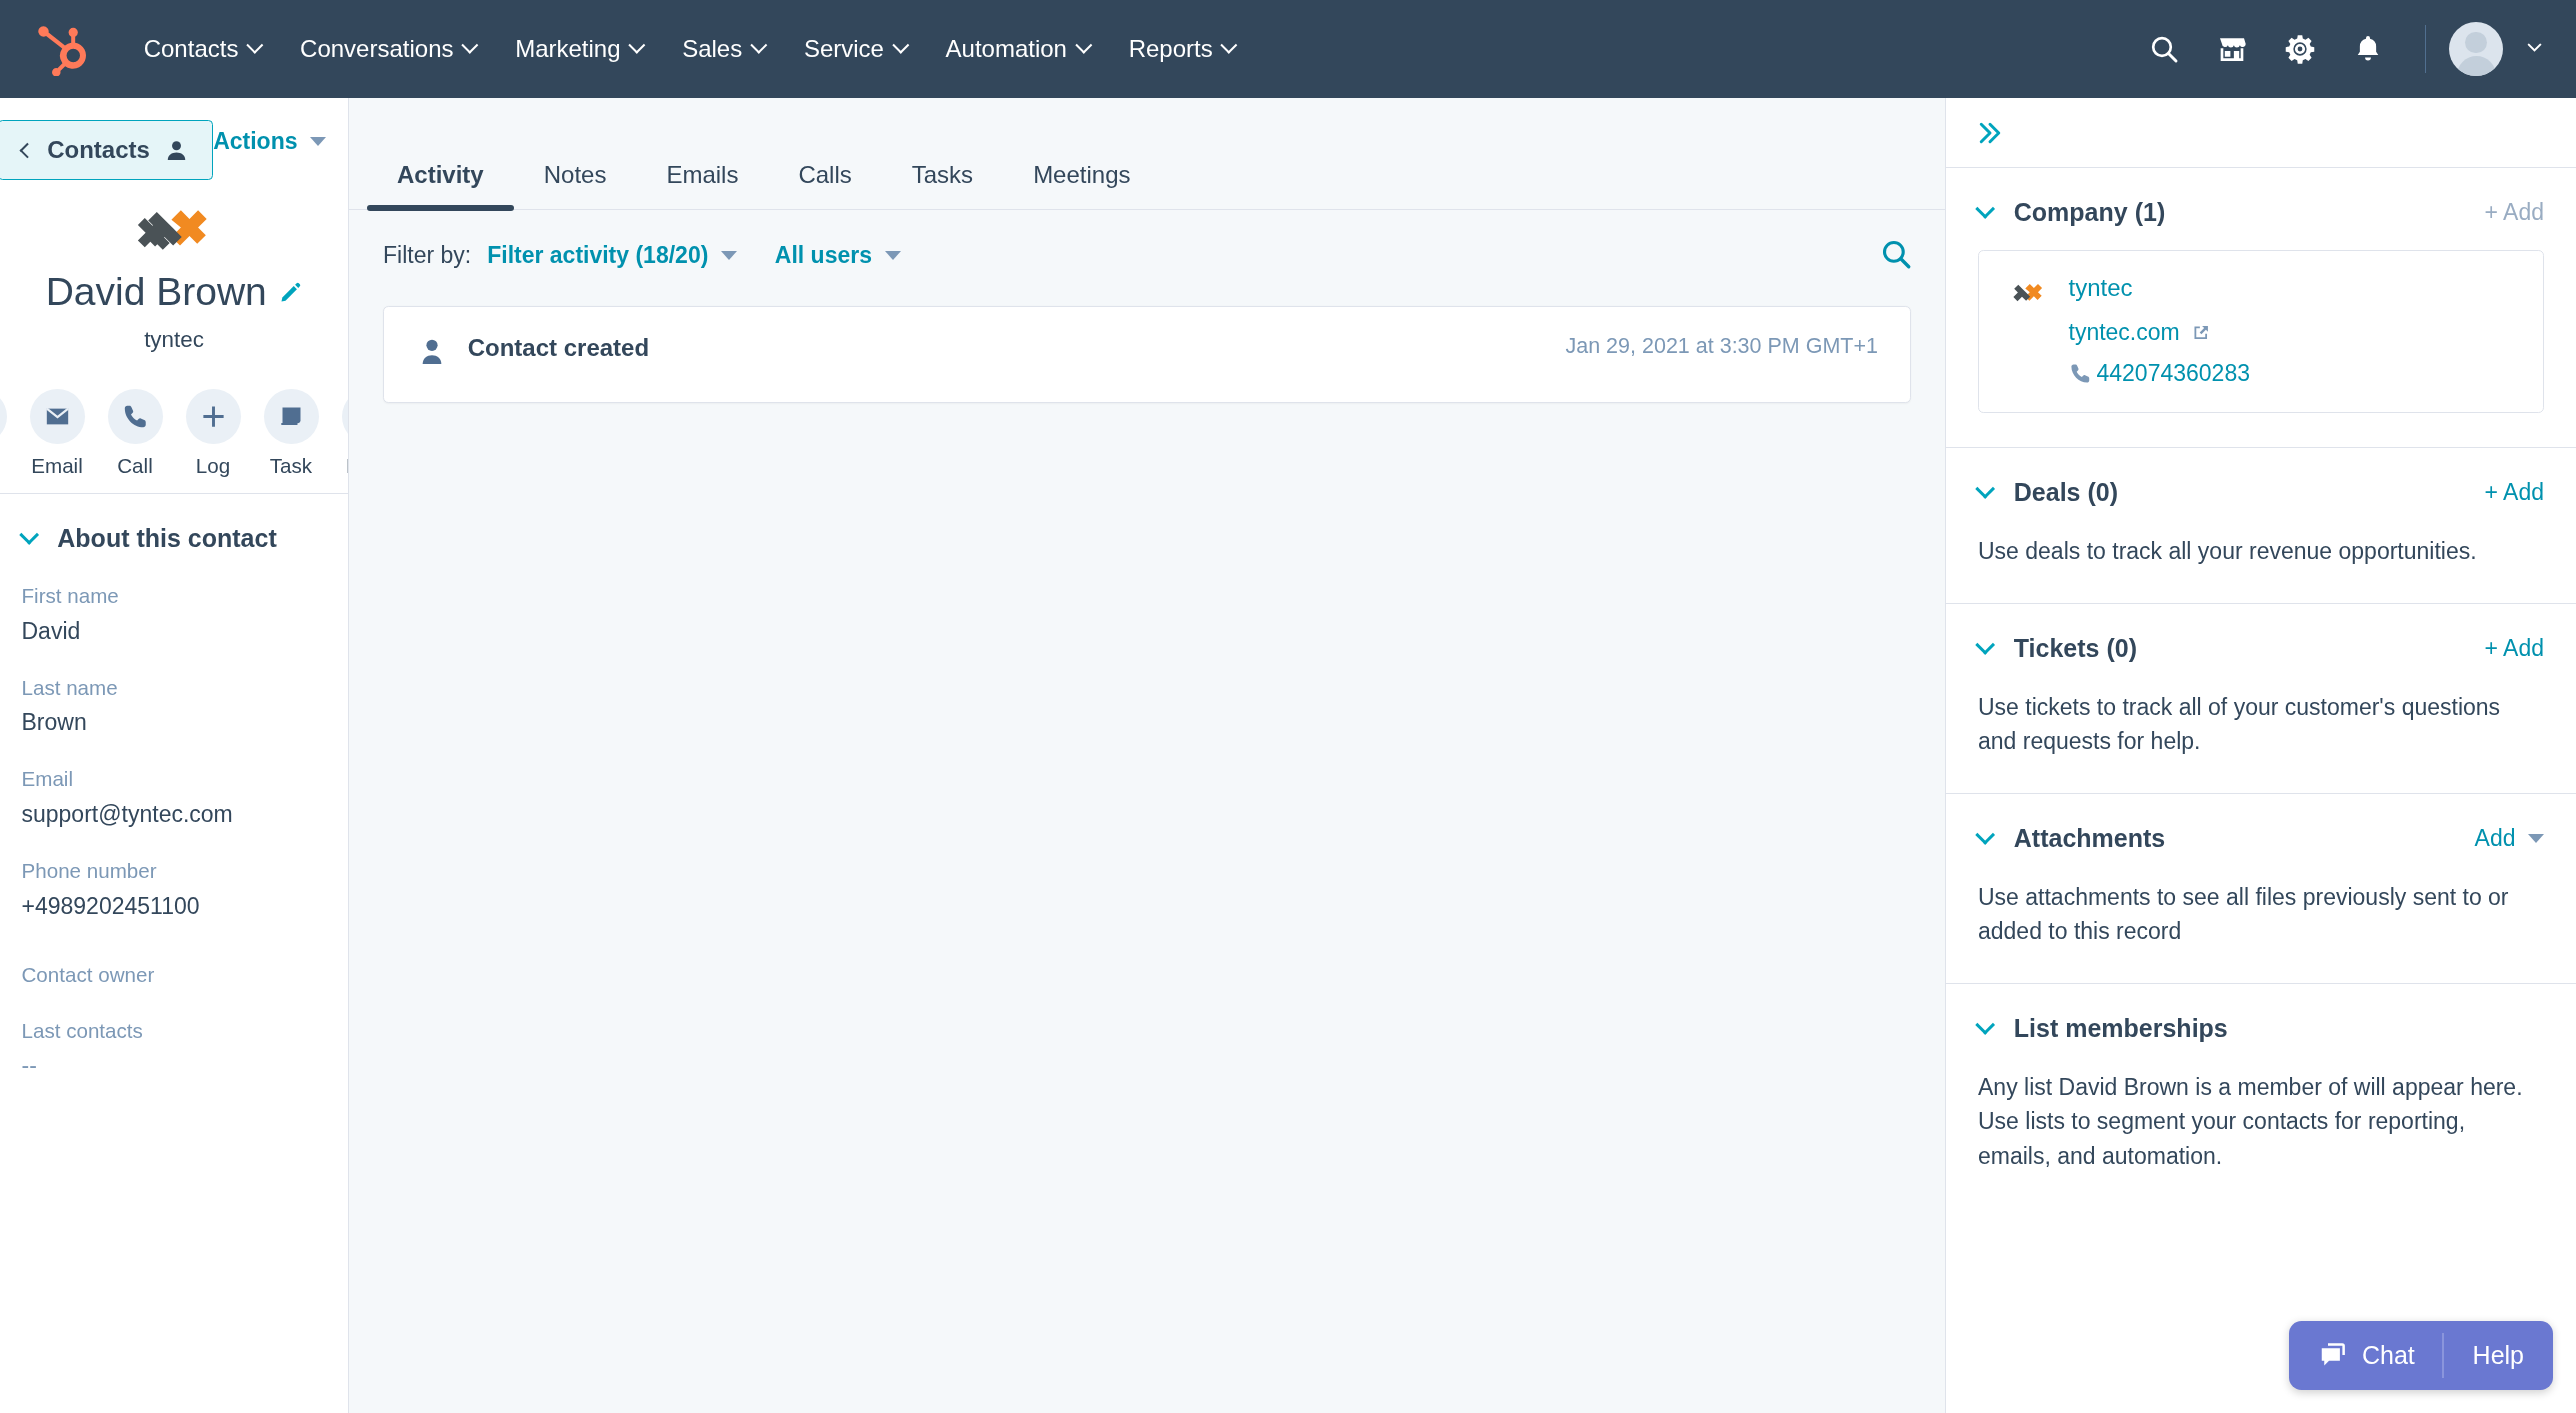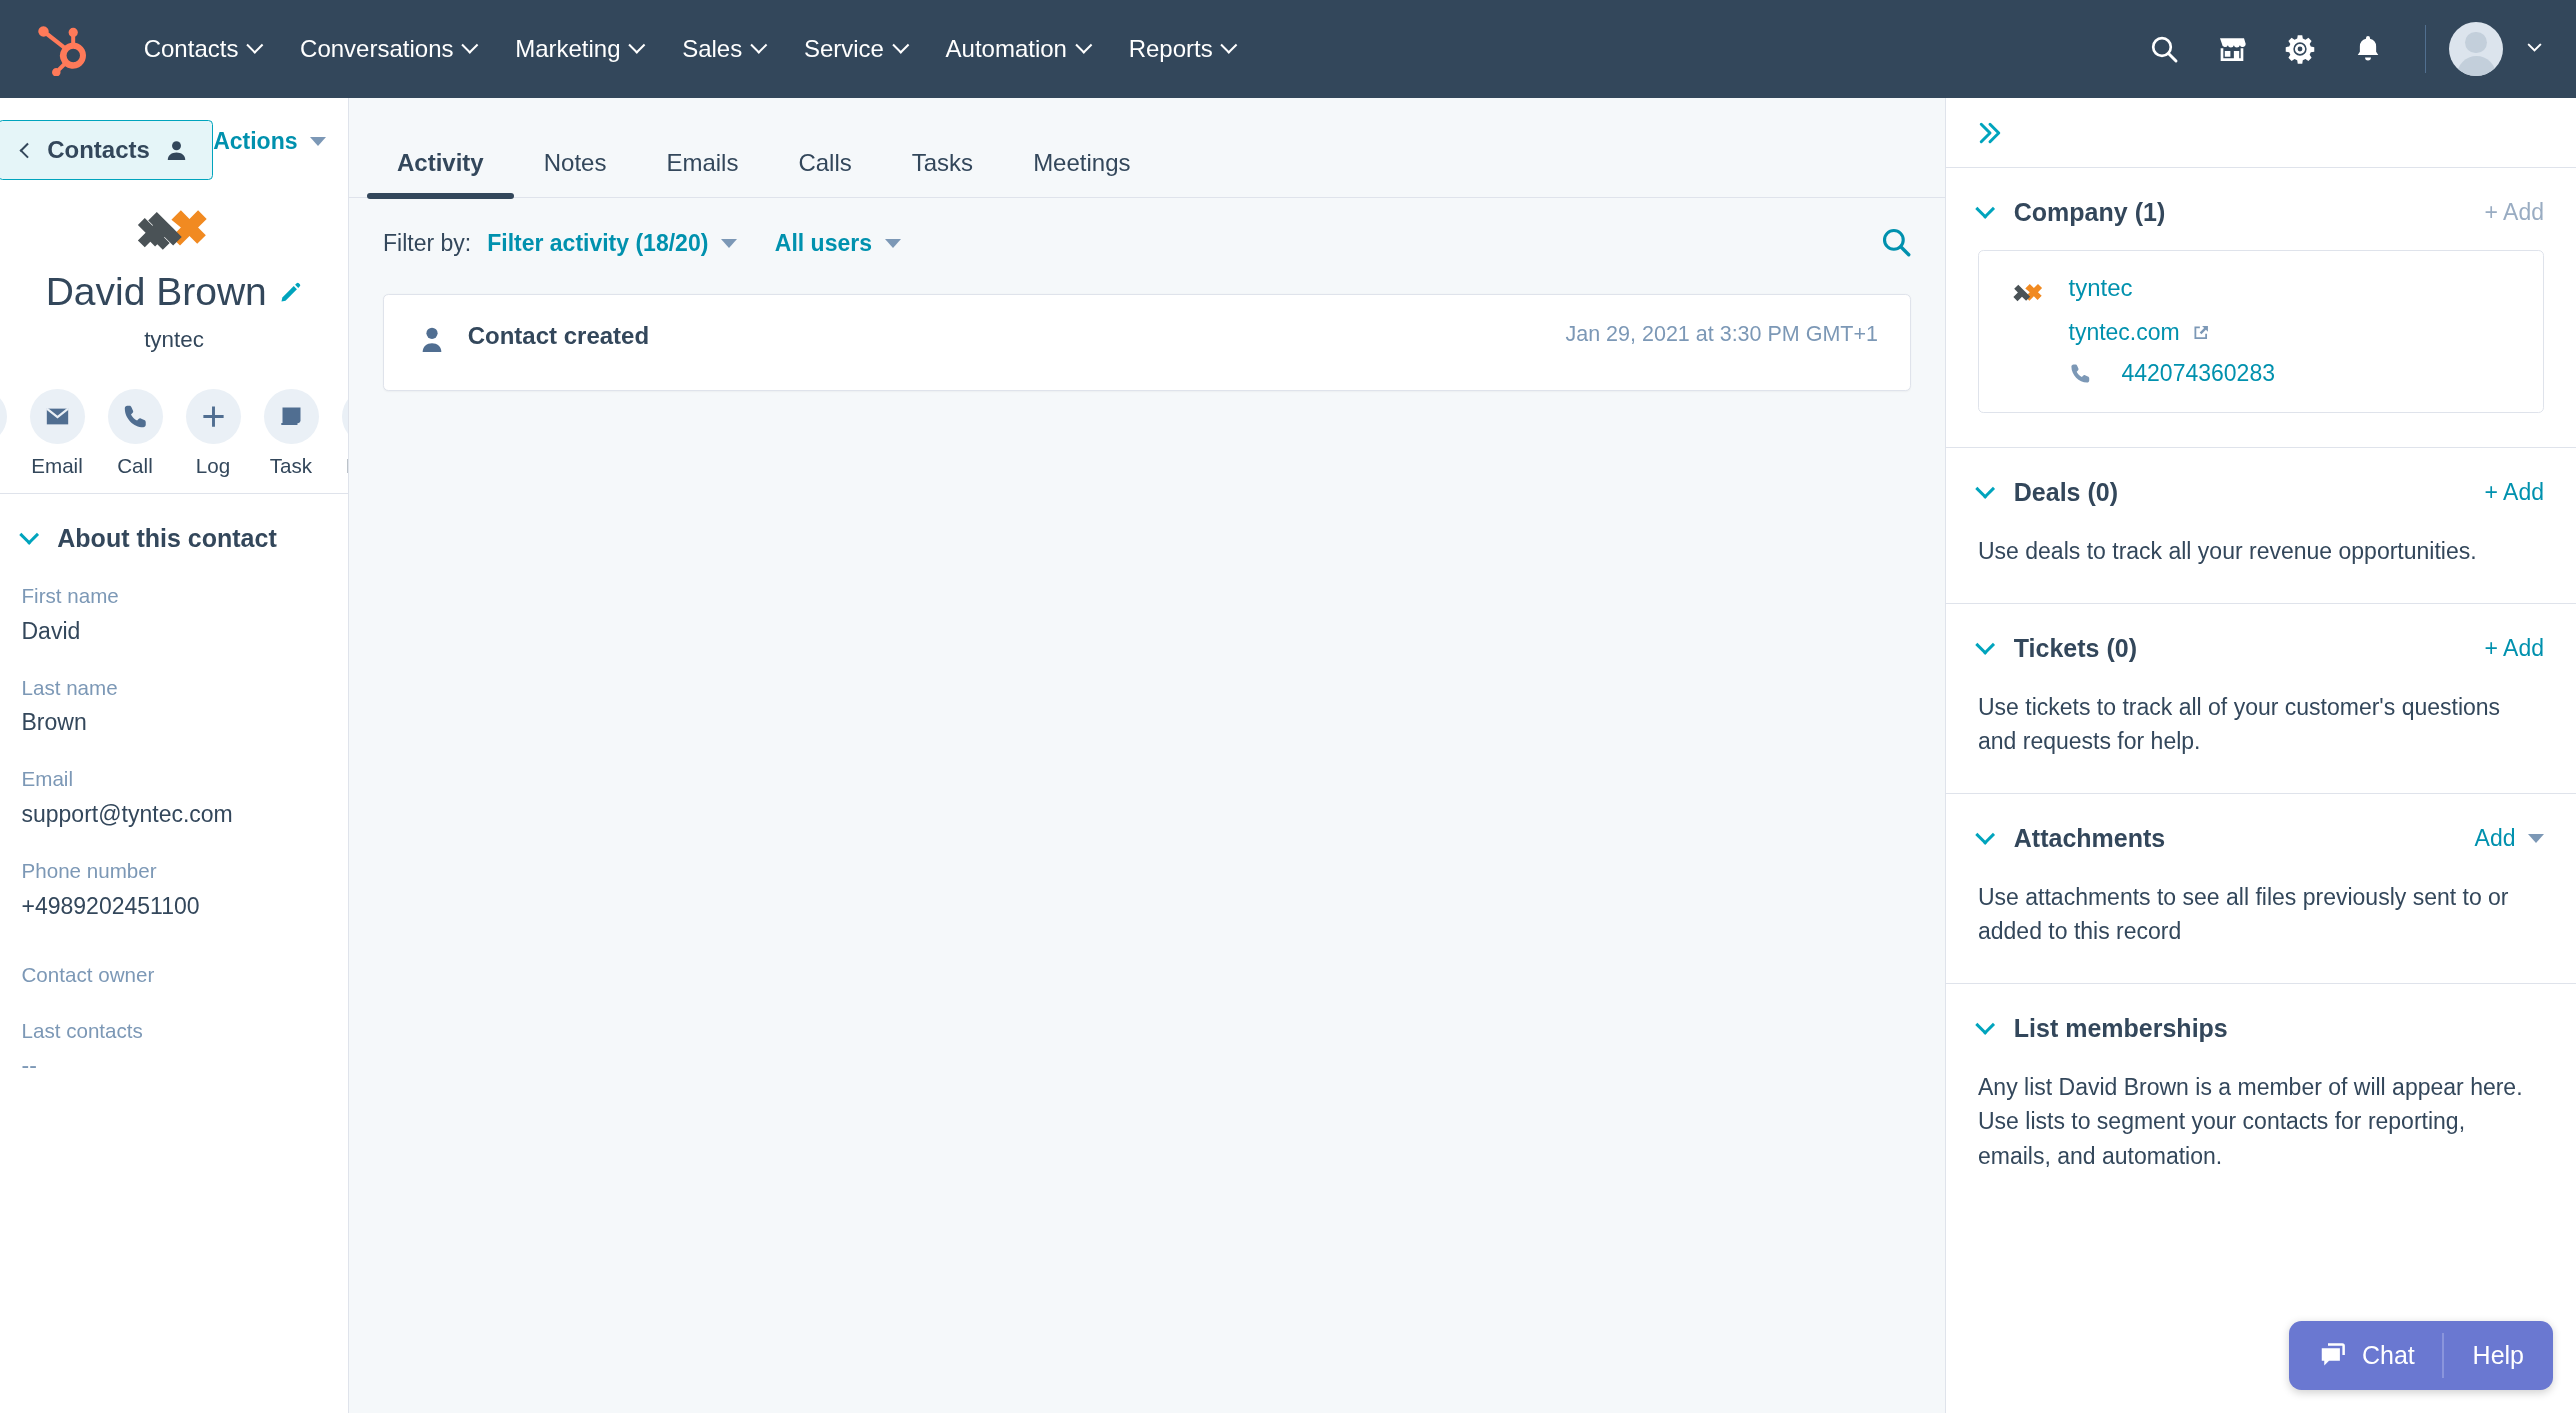--- a/index.html
+++ b/index.html
@@ -107,21 +107,21 @@
   .field-value { font-size: 23px; color: #33475b; margin-top: 8px; }
   .field-value.muted { color: #7c98b6; }
 
   
   .center-col {
     flex: 1 1 auto; background: #f5f8fa; display: flex; flex-direction: column;
     border-right: 1.8px solid #dfe3eb; min-width: 0;
   }
   .tabs {
     display: flex; align-items: flex-end; gap: 0;
-    padding: 0 18px 0 18px; height: 100px; border-bottom: 1.8px solid #dfe3eb;
+    padding: 0 18px 0 18px; height: 112px; border-bottom: 1.8px solid #dfe3eb;
   }
   .tab {
     font-size: 24px; color: #33475b; padding: 0 30px 19.7px;
     cursor: pointer; position: relative; white-space: nowrap;
   }
   .tab.active { font-weight: bold; }
   .tab.active::after {
     content:''; position: absolute; left: 0; right: 0; bottom: -1.8px;
     height: 6.3px; background: #33475b; border-radius: 3.6px;
   }
@@ -175,21 +175,21 @@
     padding: 23px 27px 25px; display: flex; gap: 21.5px;
   }
   .cc-logo { width: 41px; height: 32px; flex: 0 0 41px; margin-top: 5.4px; }
   .cc-name { font-size: 24px; color: #0091ae; cursor: pointer; }
   .cc-site {
     font-size: 23px; color: #0091ae; cursor: pointer; margin-top: 17px;
     display: flex; align-items: center; gap: 10.7px;
   }
   .cc-phone {
     font-size: 23px; color: #0091ae; cursor: pointer; margin-top: 14.3px;
-    display: flex; align-items: center; gap: 30px;
+    display: flex; align-items: center; gap: 5px;
   }
   .cc-phone svg { fill: #7c98b6; width: 23px; height: 23px; }
 
   
   .chat-widget {
     position: absolute; right: 23px; bottom: 23px;
     background: #6a78d1; border-radius: 12.5px; display: flex;
     align-items: stretch; box-shadow: 0 2.7px 9px rgba(0,0,0,.18); z-index: 80;
   }
   .cw-chat {

